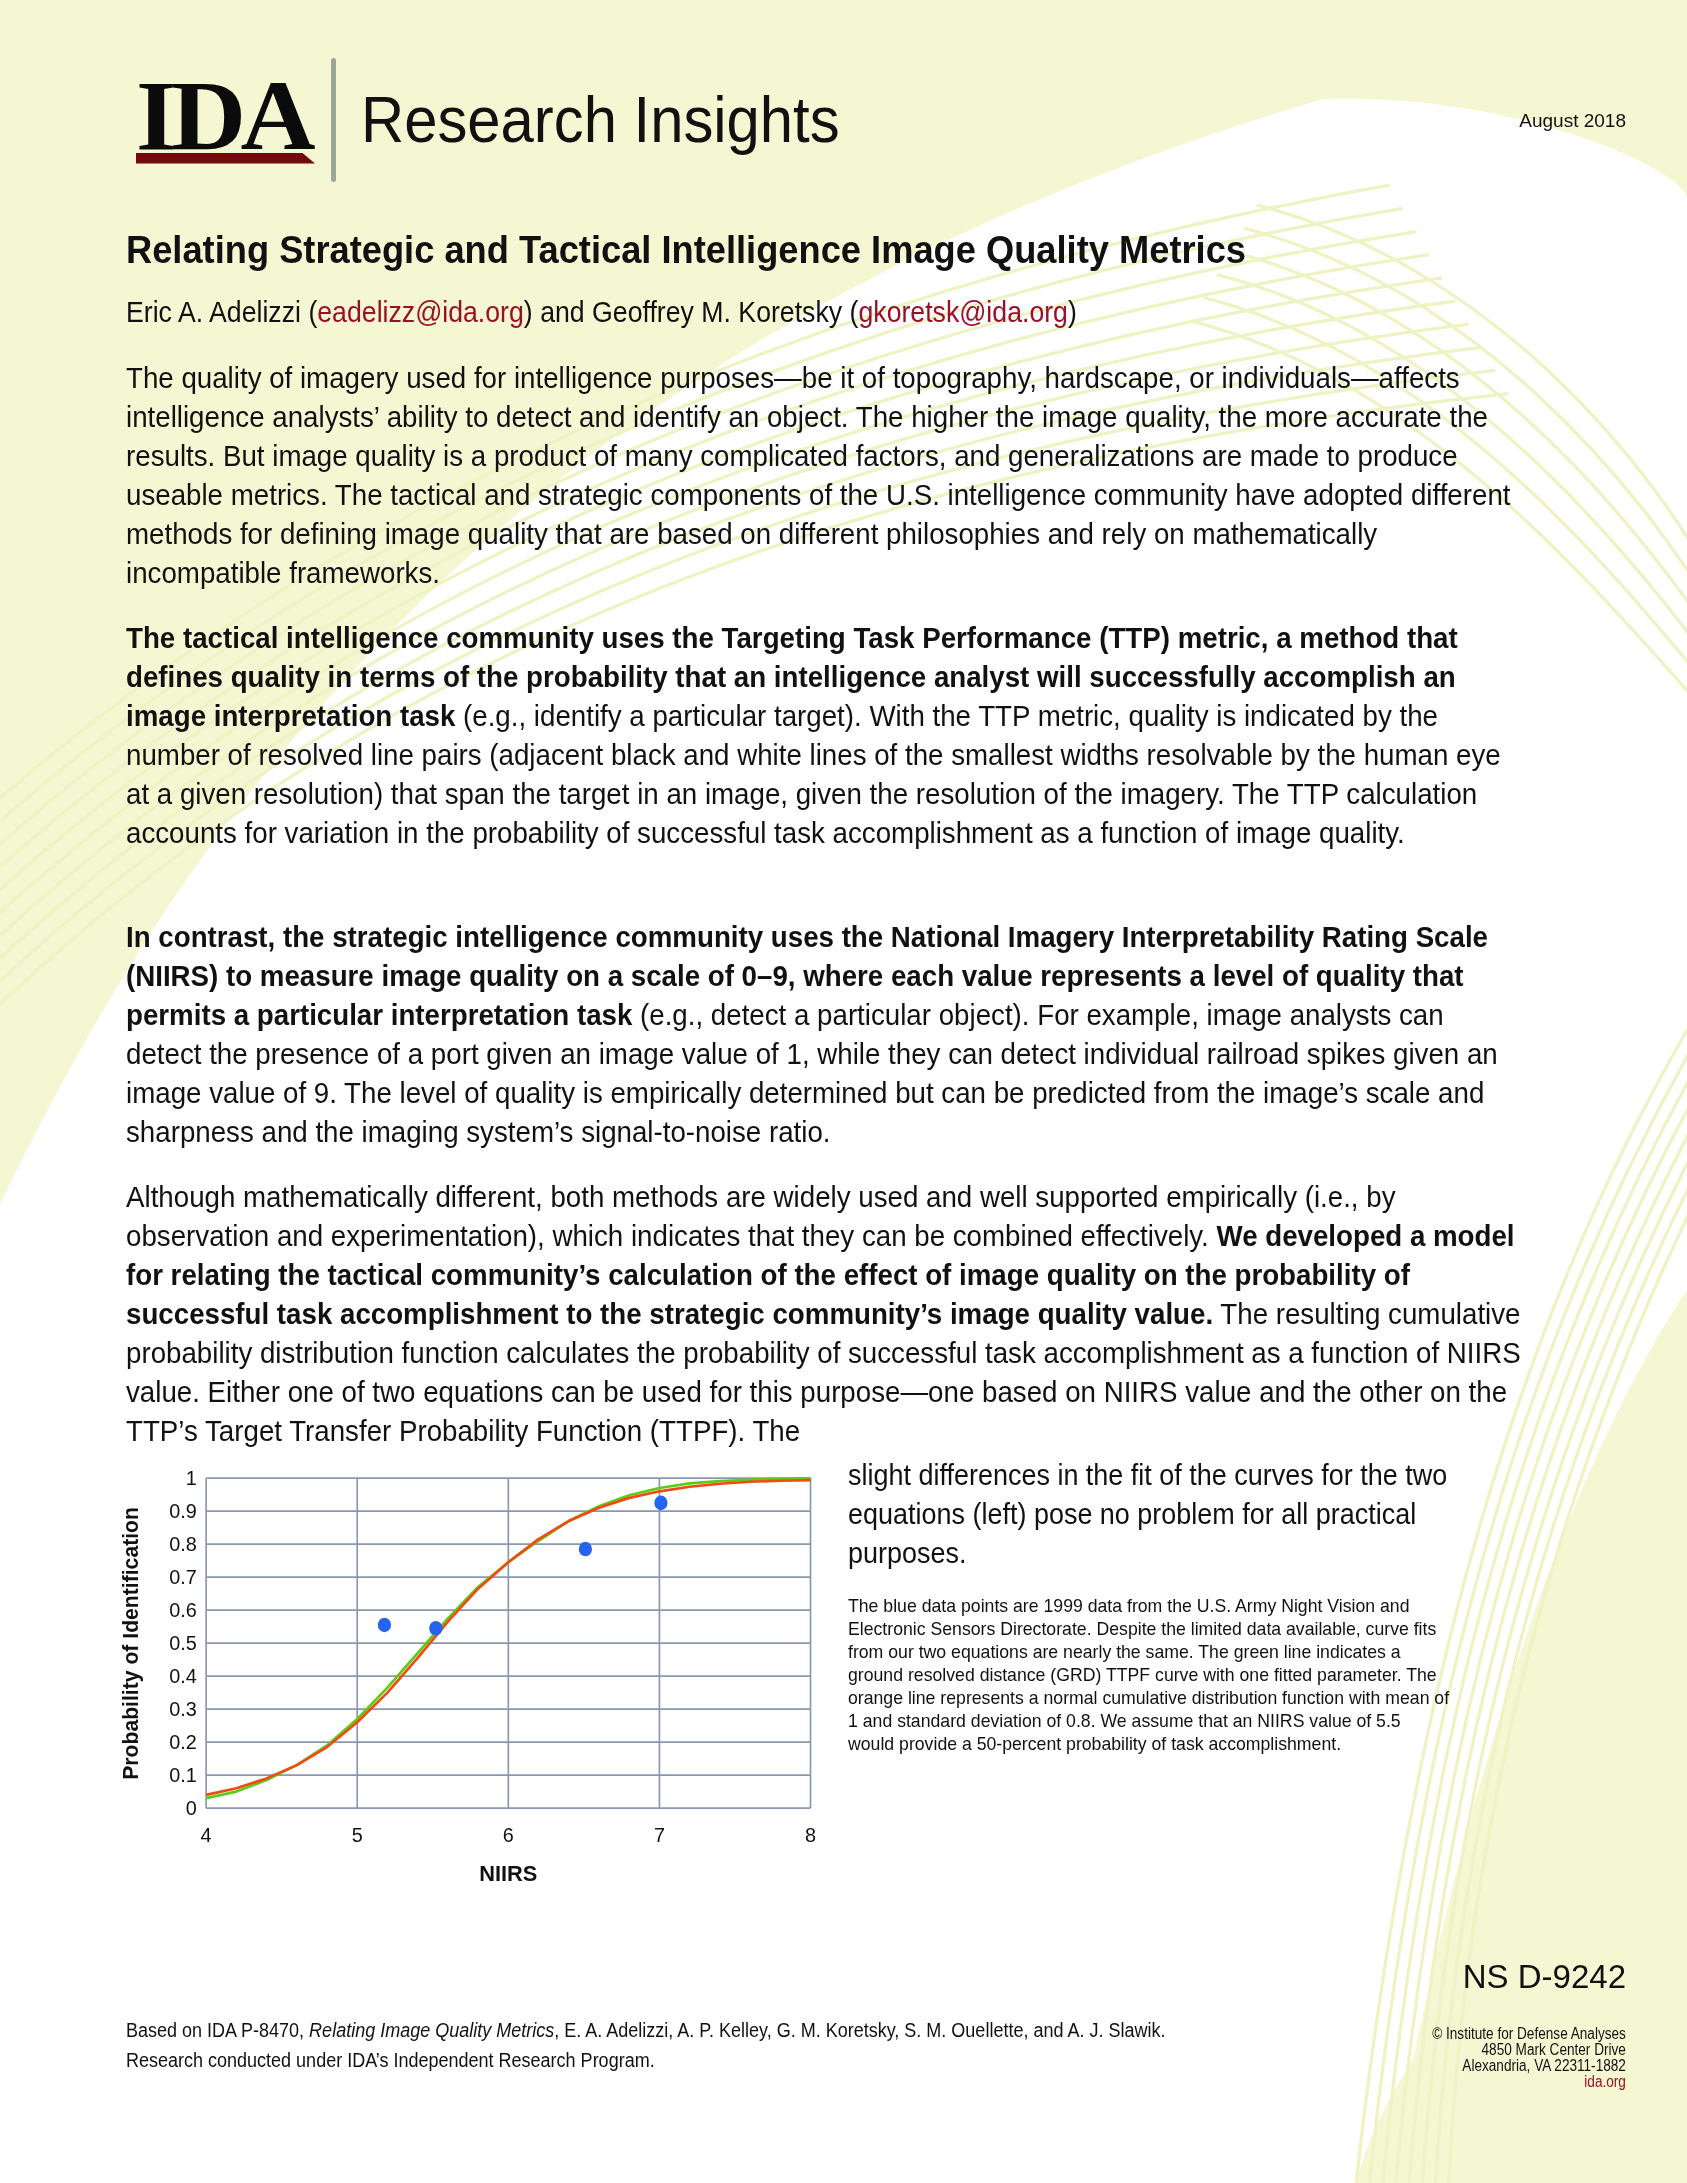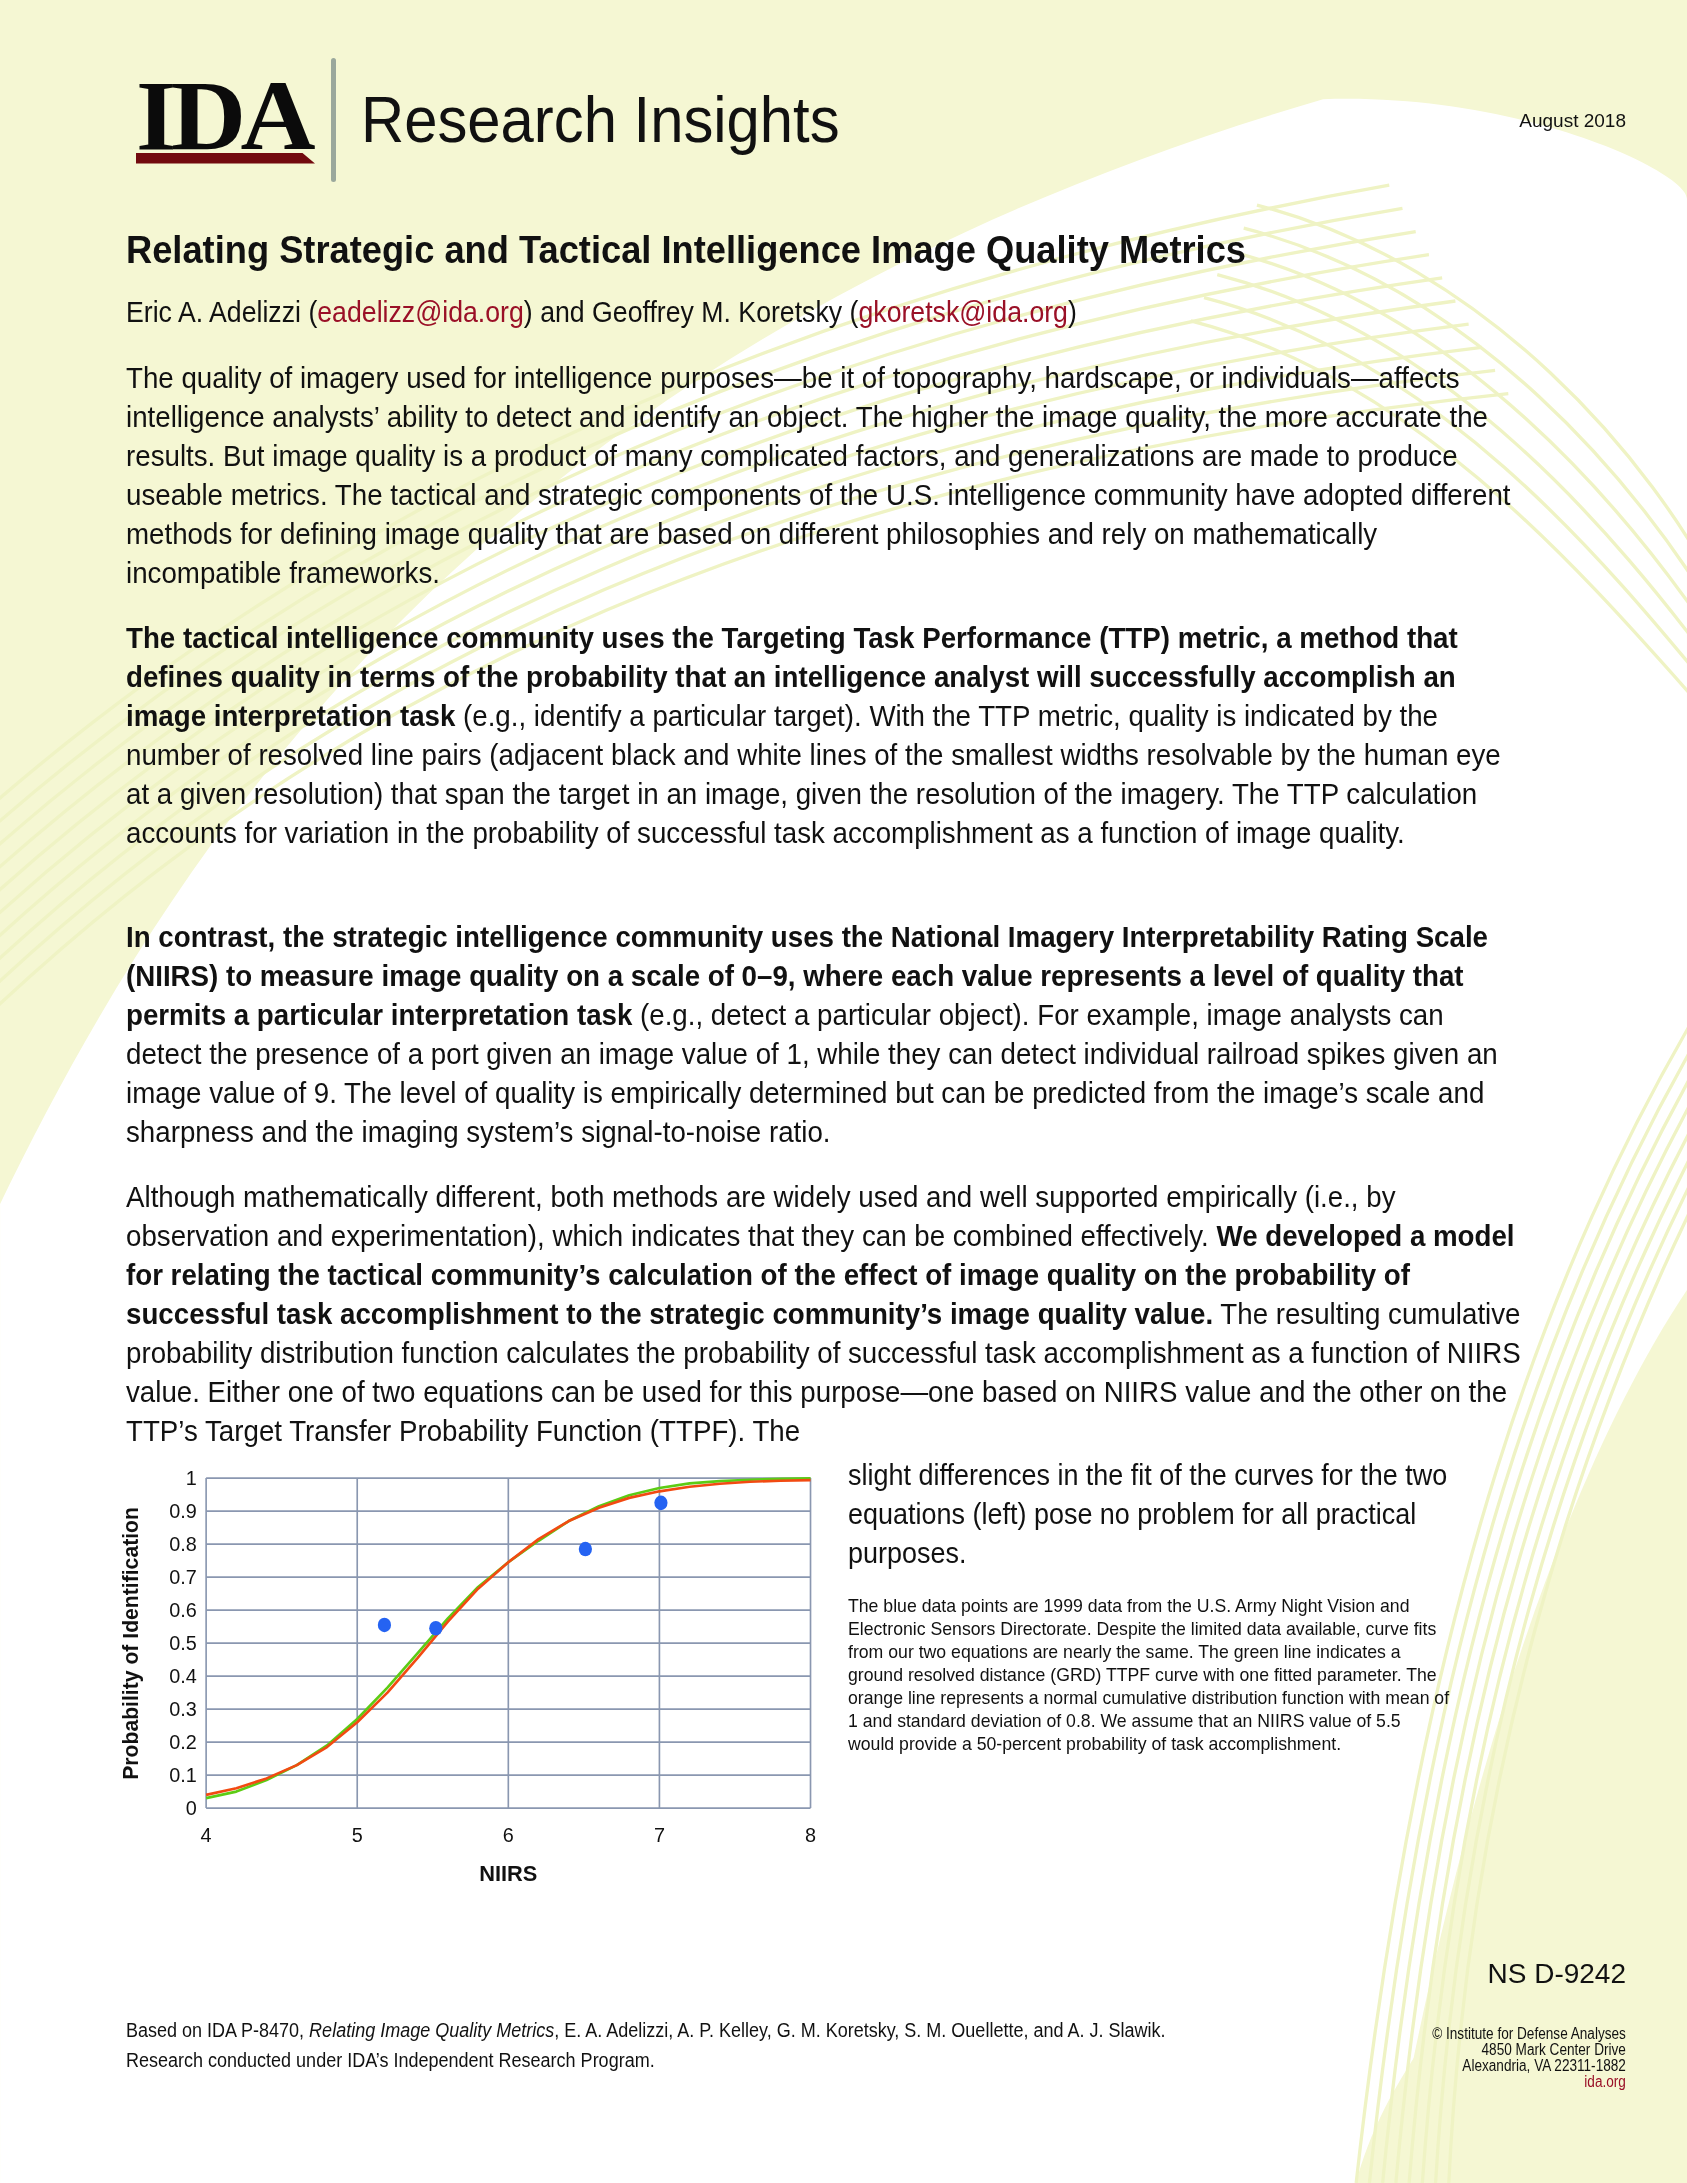--- a/index.html
+++ b/index.html
@@ -20,21 +20,21 @@
   .b { font-weight:bold; }
   .p1 { top:359px; }
   .p2 { top:619px; }
   .p3 { top:918px; }
   .p4 { top:1178px; }
   .side-text { left:848px; top:1456px; width:662px; font-size:29px; line-height:39px; transform:scaleX(0.93); transform-origin:left; }
   .caption { left:848px; top:1594px; width:648px; font-size:19px; line-height:23px; transform:scaleX(0.93); transform-origin:left; }
   .caption p { margin:0; }
   .chart { left:99px; top:1456px; width:734px; height:437px; }
   .chart svg text { font-family:"Liberation Sans", sans-serif; }
-  .docnum { right:61px; top:1958px; font-size:28px; }
+  .docnum { right:61px; top:1958px; font-size:33px; }
   .footer-note { left:126px; top:2015px; font-size:20px; line-height:30px; transform:scaleX(0.9); transform-origin:left; white-space:nowrap; }
   .footer-note i { font-style:italic; }
   .address { right:61px; top:2026px; font-size:16px; line-height:16px; text-align:right; transform:scaleX(0.85); transform-origin:right; white-space:nowrap; }
   .address .link { color:#9a1027; }
 </style>
 </head>
 <body>
 
 <svg id="bg" viewBox="0 0 2550 3300" xmlns="http://www.w3.org/2000/svg">
   <rect x="0" y="0" width="2550" height="3300" fill="#f5f7d3"></rect>

